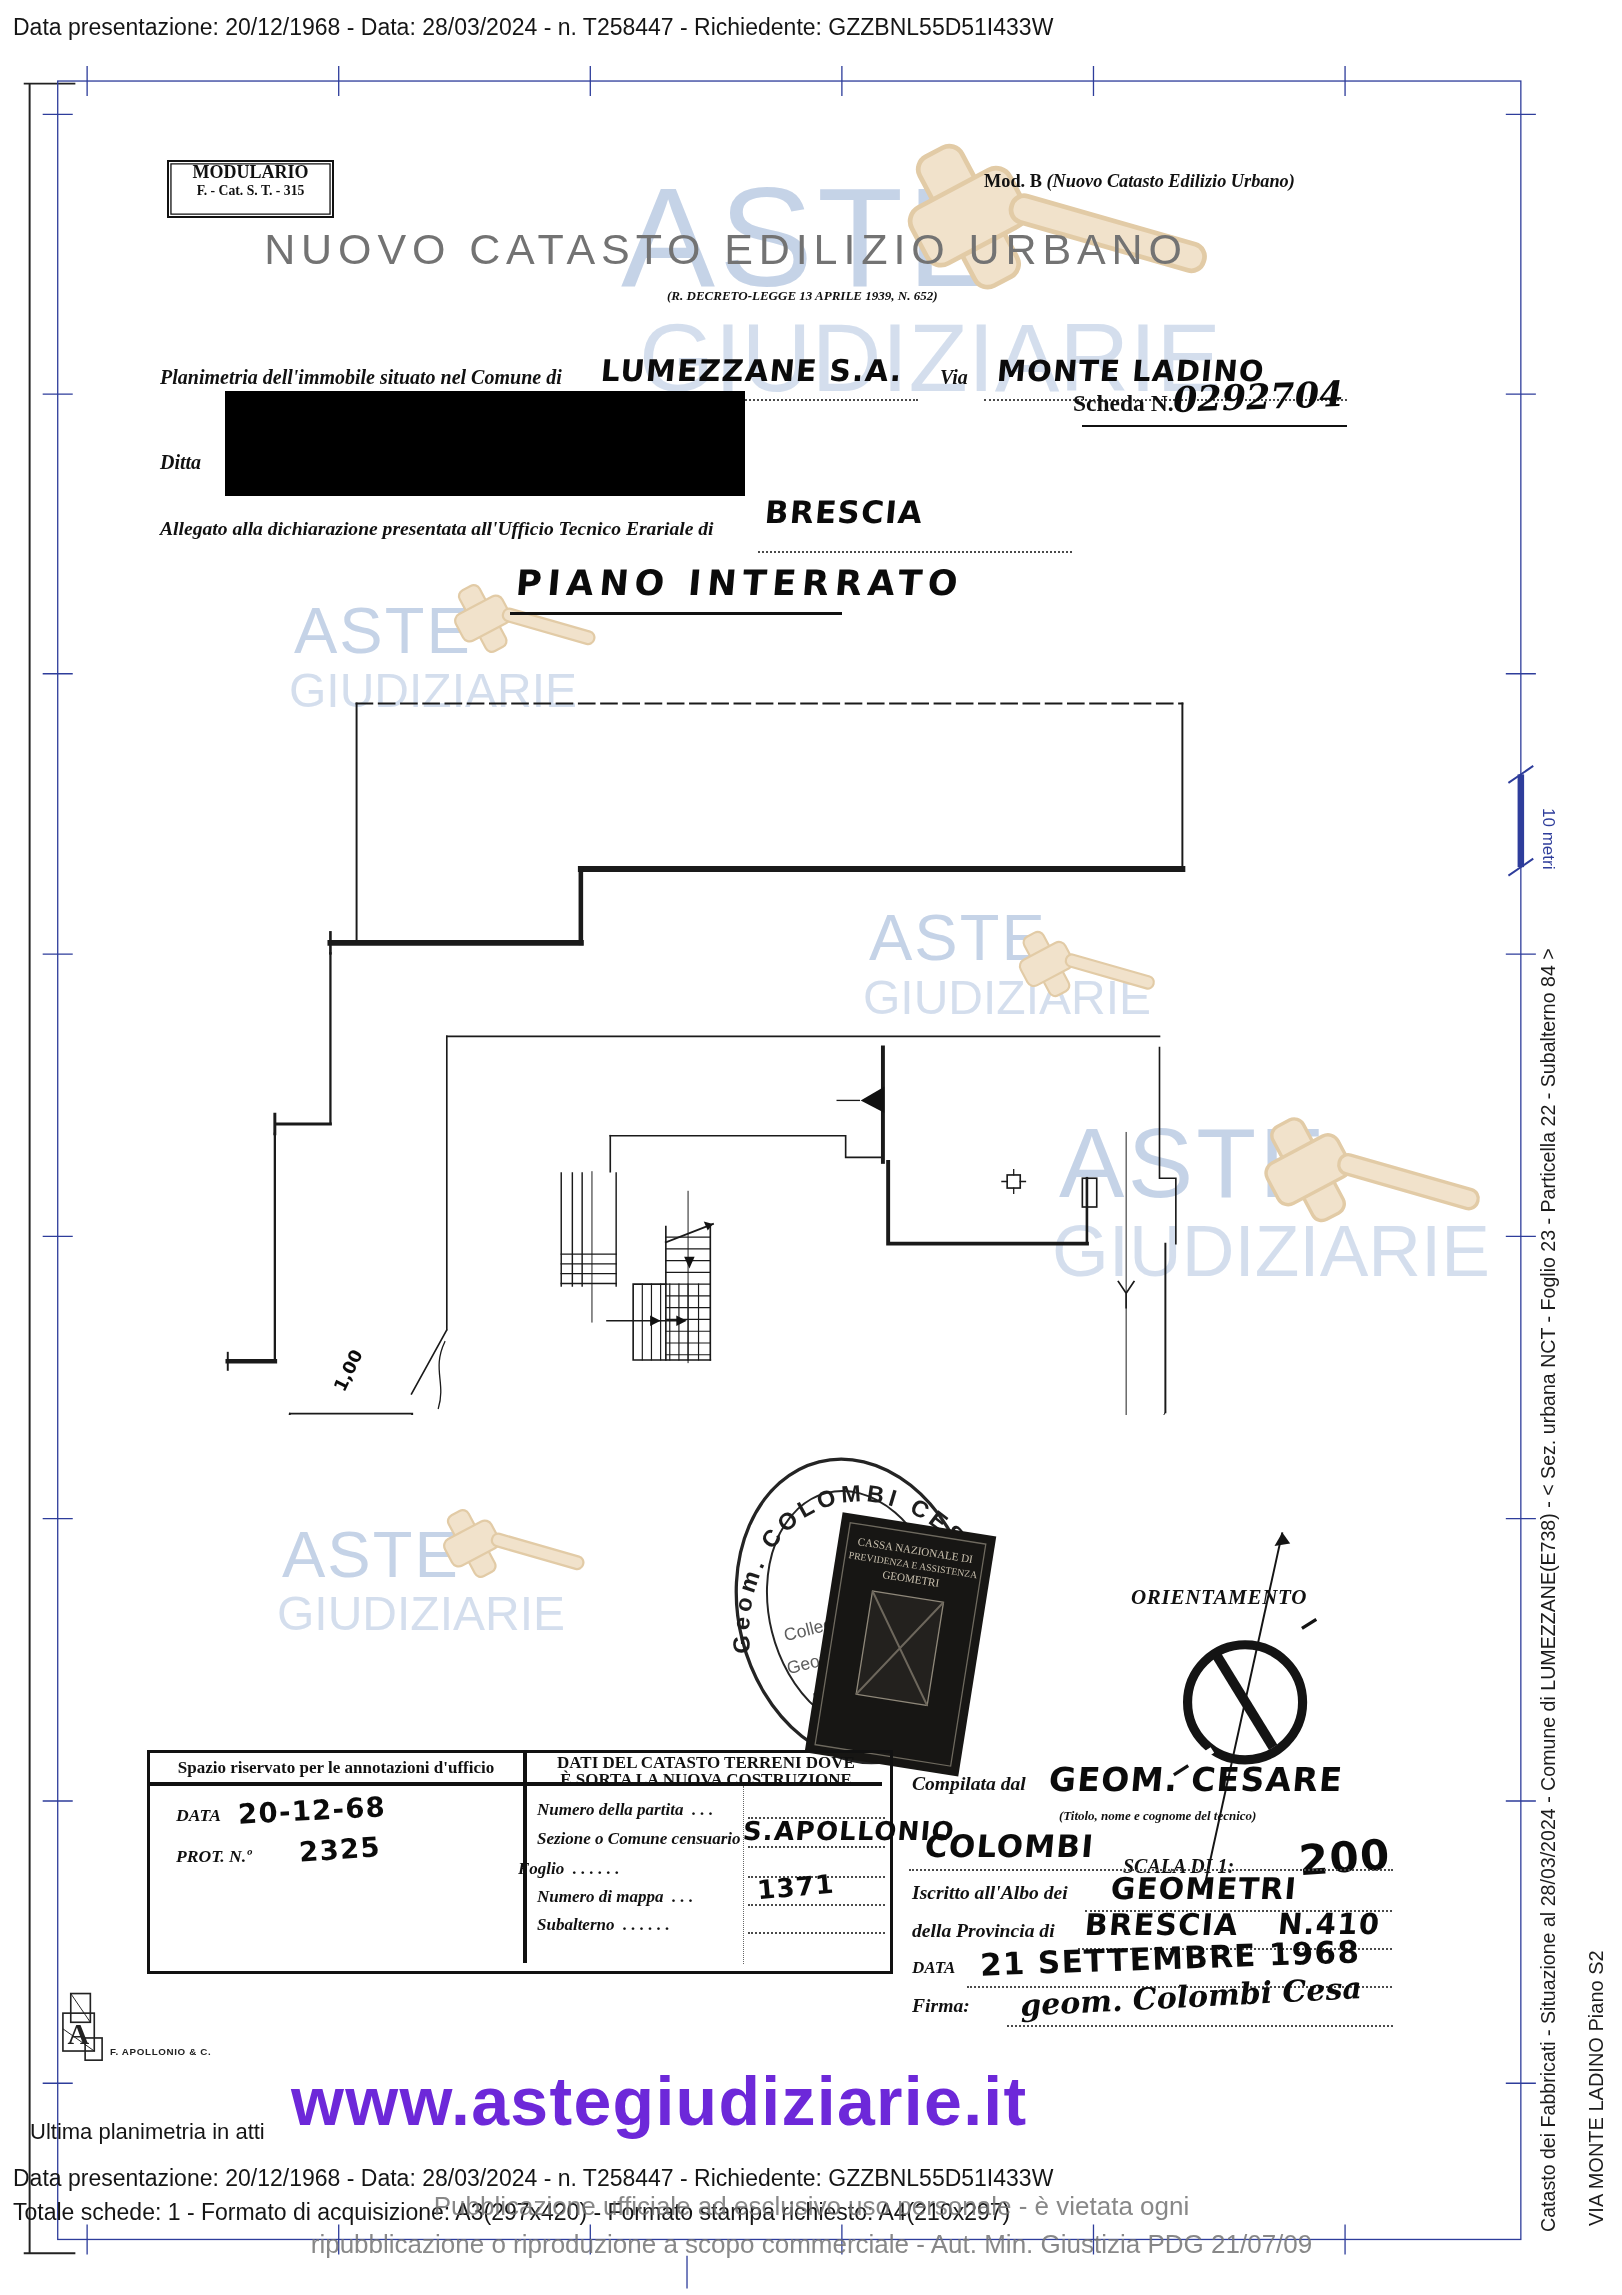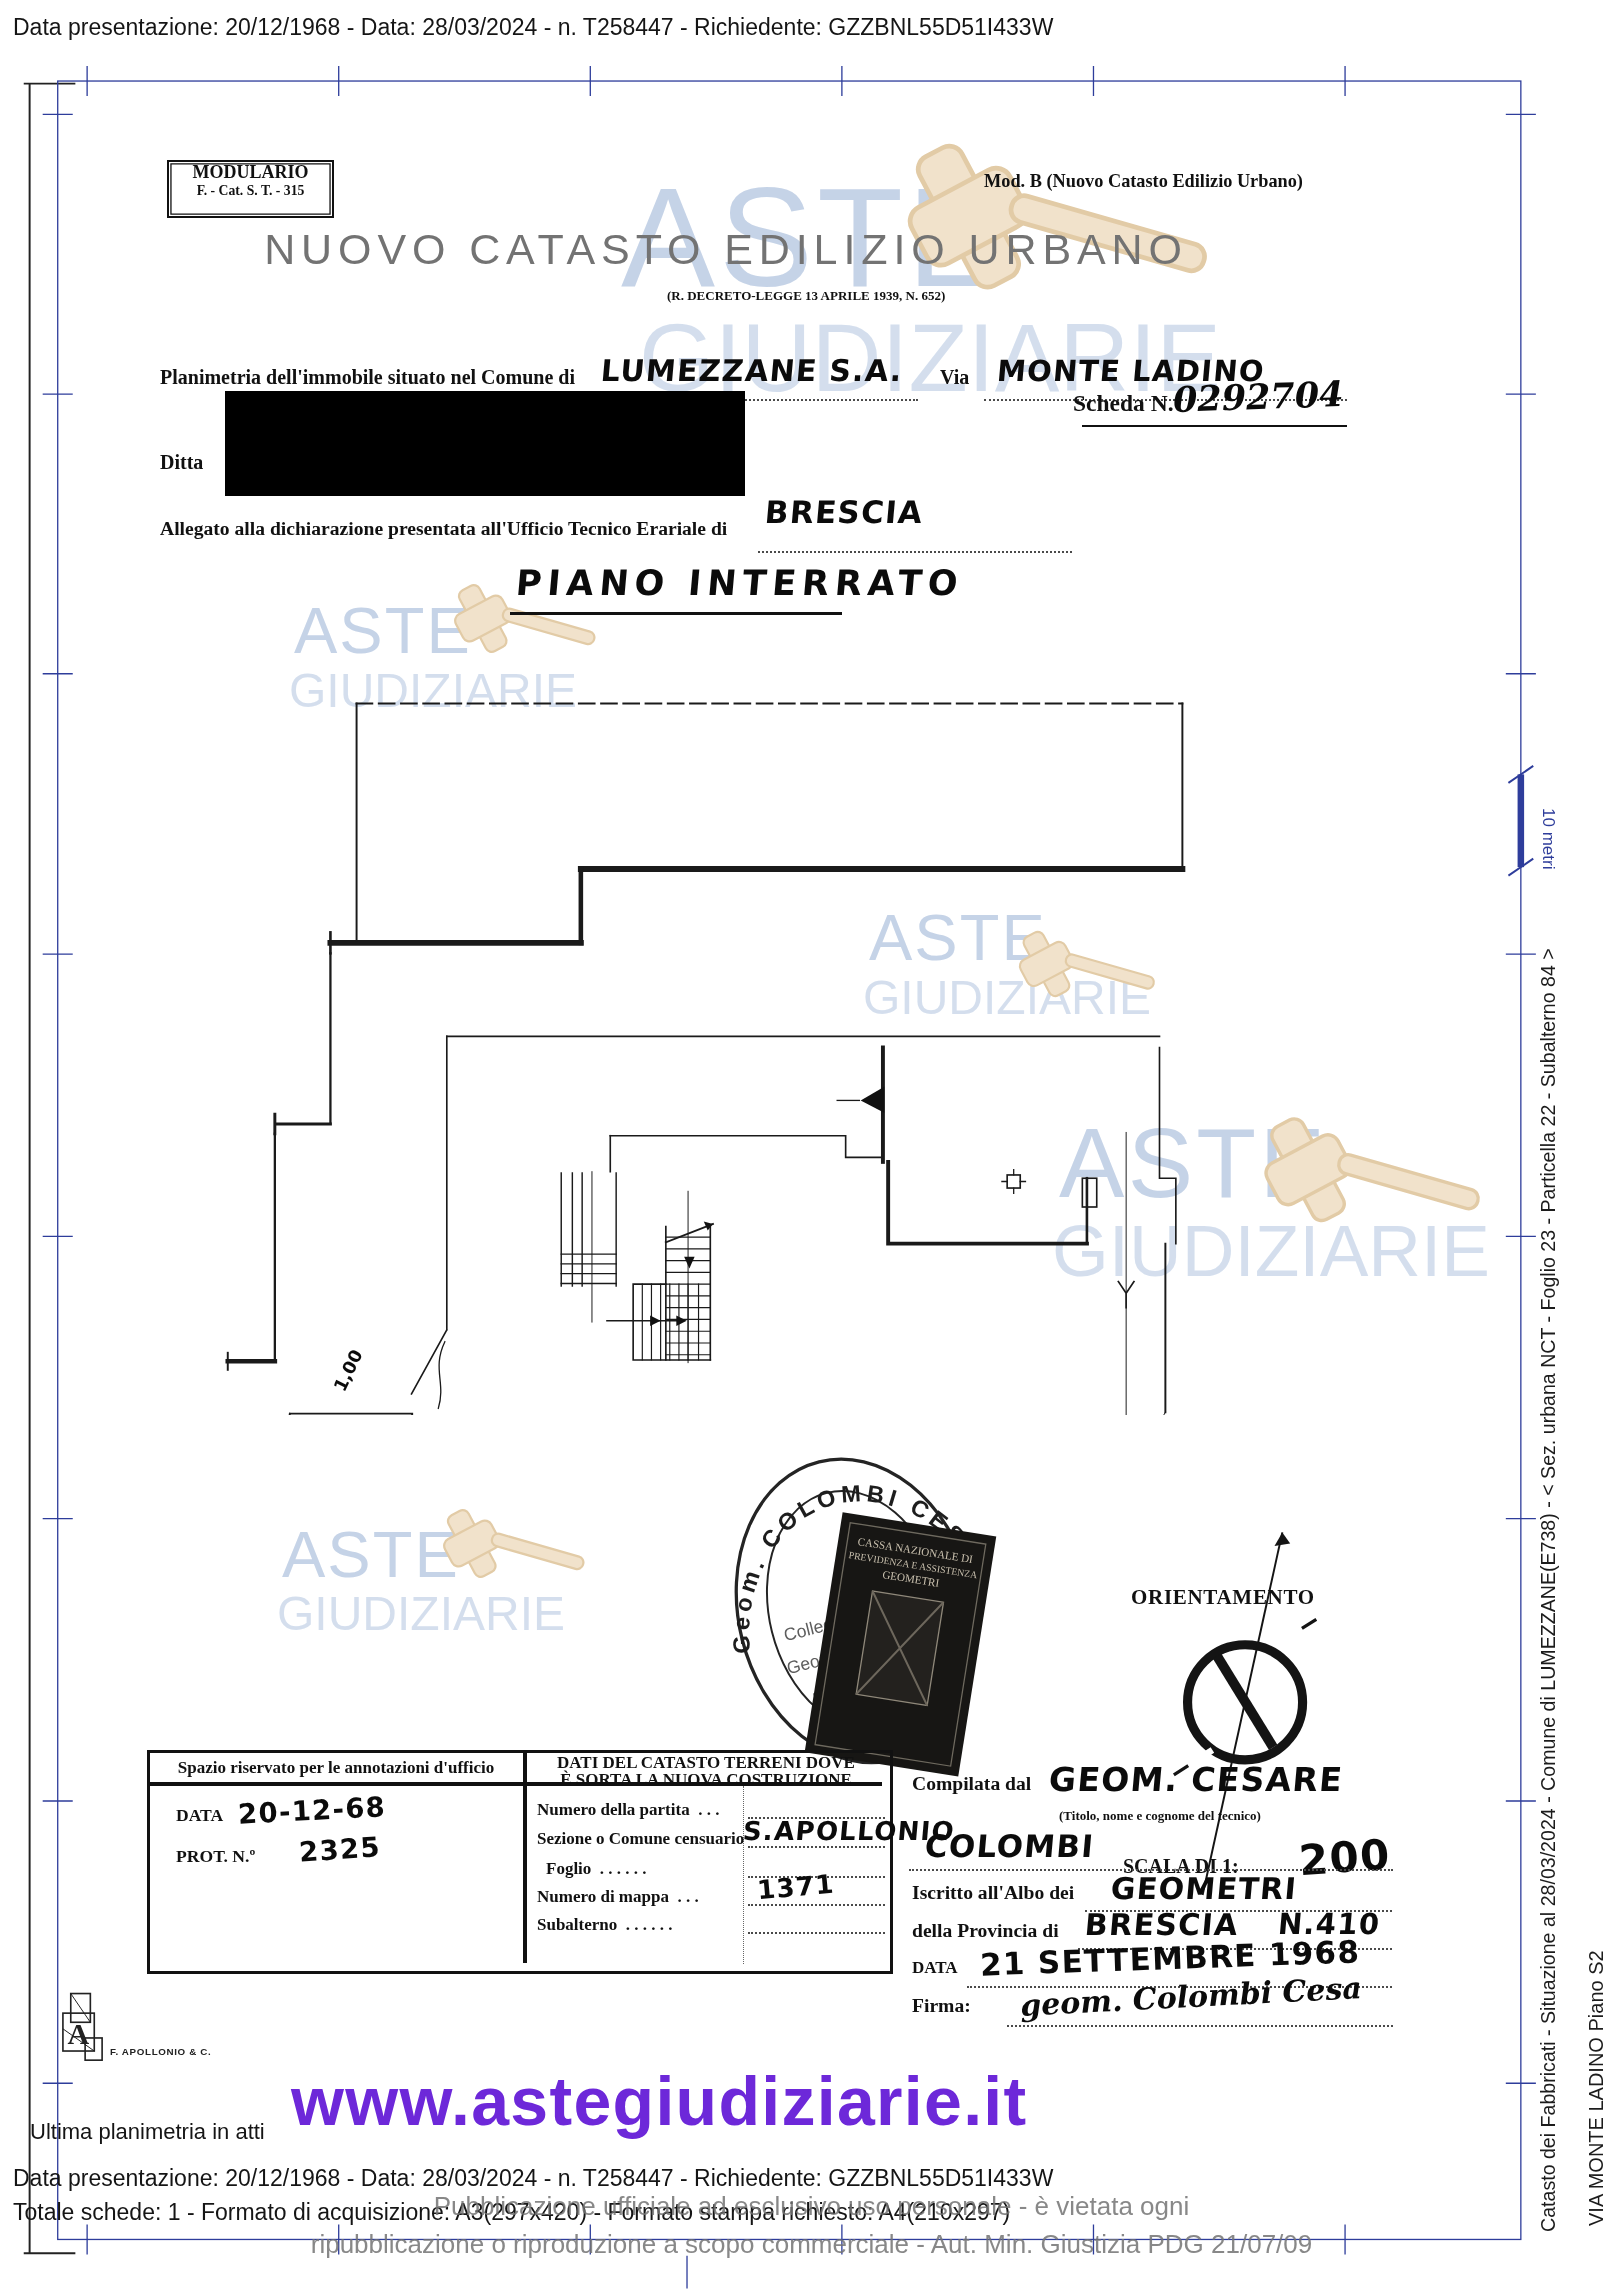--- a/index.html
+++ b/index.html
@@ -1,21 +1,21 @@
 <!DOCTYPE html>
 <html style="font-size:10.5px"><head>
 <meta charset="utf-8">
 <style>
   html,body{margin:0;padding:0;background:#ffffff;}
   #page{position:relative;width:1623px;height:2295px;background:#fff;overflow:hidden;
         font-family:"Liberation Serif",serif;color:#111;}
   .abs{position:absolute;}
   .nowrap{white-space:nowrap;}
   .sans{font-family:"Liberation Sans",sans-serif;}
-  .seri{font-family:"Liberation Serif",serif;font-weight:700;}
+  .seri{font-family:"Liberation Serif",serif;font-style:italic;font-weight:700;}
   .serb{font-family:"Liberation Serif",serif;font-weight:700;}
   .hw{font-family:"DejaVu Sans",sans-serif;font-weight:700;color:#0b0b0b;
       letter-spacing:1.3px;transform:skewX(-5deg);white-space:nowrap;}
   .hws{font-family:"DejaVu Serif",serif;font-style:italic;font-weight:700;color:#0b0b0b;white-space:nowrap;}
   .wmA{font-family:"Liberation Sans",sans-serif;font-weight:400;color:#9db4d6;opacity:.58;line-height:1;white-space:nowrap;}
   .wmG{font-family:"Liberation Sans",sans-serif;font-weight:400;color:#aabfdd;opacity:.50;line-height:1;white-space:nowrap;}
   .dot{border-bottom:2px dotted #4a4a4a;}
   .grayline{font-family:"Liberation Sans",sans-serif;color:rgba(115,115,115,.85);white-space:nowrap;}
   .blk{font-family:"Liberation Sans",sans-serif;color:#151515;white-space:nowrap;}
   svg{display:block;}
@@ -266,21 +266,21 @@
 
     <div class="abs" style="left:593px;top:33px;height:178px;border-left:1.3px dotted #666"></div>
 
     <div class="abs seri" style="left:387px;top:47px;font-size:17px"><span>Numero della partita</span>&nbsp;&nbsp;<span>.   .   .</span></div>
     <div class="abs dot" style="left:598px;top:50px;width:137px;height:14.4px"></div>
 
     <div class="abs seri" style="left:387px;top:76px;font-size:17px"><span>Sezione o Comune censuario</span></div>
     <div class="abs hw" style="left:593px;top:63px;font-size:26px">S.APOLLONIO</div>
     <div class="abs dot" style="left:598px;top:79px;width:137px;height:14.4px"></div>
 
-    <div class="abs seri" style="left:396px;top:106px;font-size:17px"><span>Foglio</span>&nbsp;&nbsp;<span>.   .   .   .   .   .</span></div>
+    <div class="abs seri" style="left:368px;top:106px;font-size:17px"><span>Foglio</span>&nbsp;&nbsp;<span>.   .   .   .   .   .</span></div>
     <div class="abs dot" style="left:598px;top:109px;width:137px;height:14.4px"></div>
 
     <div class="abs seri" style="left:387px;top:134px;font-size:17px"><span>Numero di mappa</span>&nbsp;&nbsp;<span>.   .   .</span></div>
     <div class="abs hw" style="left:607px;top:119px;font-size:26px;transform:rotate(-5deg)">1371</div>
     <div class="abs dot" style="left:598px;top:137px;width:137px;height:14.4px"></div>
 
     <div class="abs seri" style="left:387px;top:162px;font-size:17px"><span>Subalterno</span>&nbsp;&nbsp;<span>.   .   .   .   .   .</span></div>
     <div class="abs dot" style="left:598px;top:165px;width:137px;height:14.4px"></div>
   </div>
 

